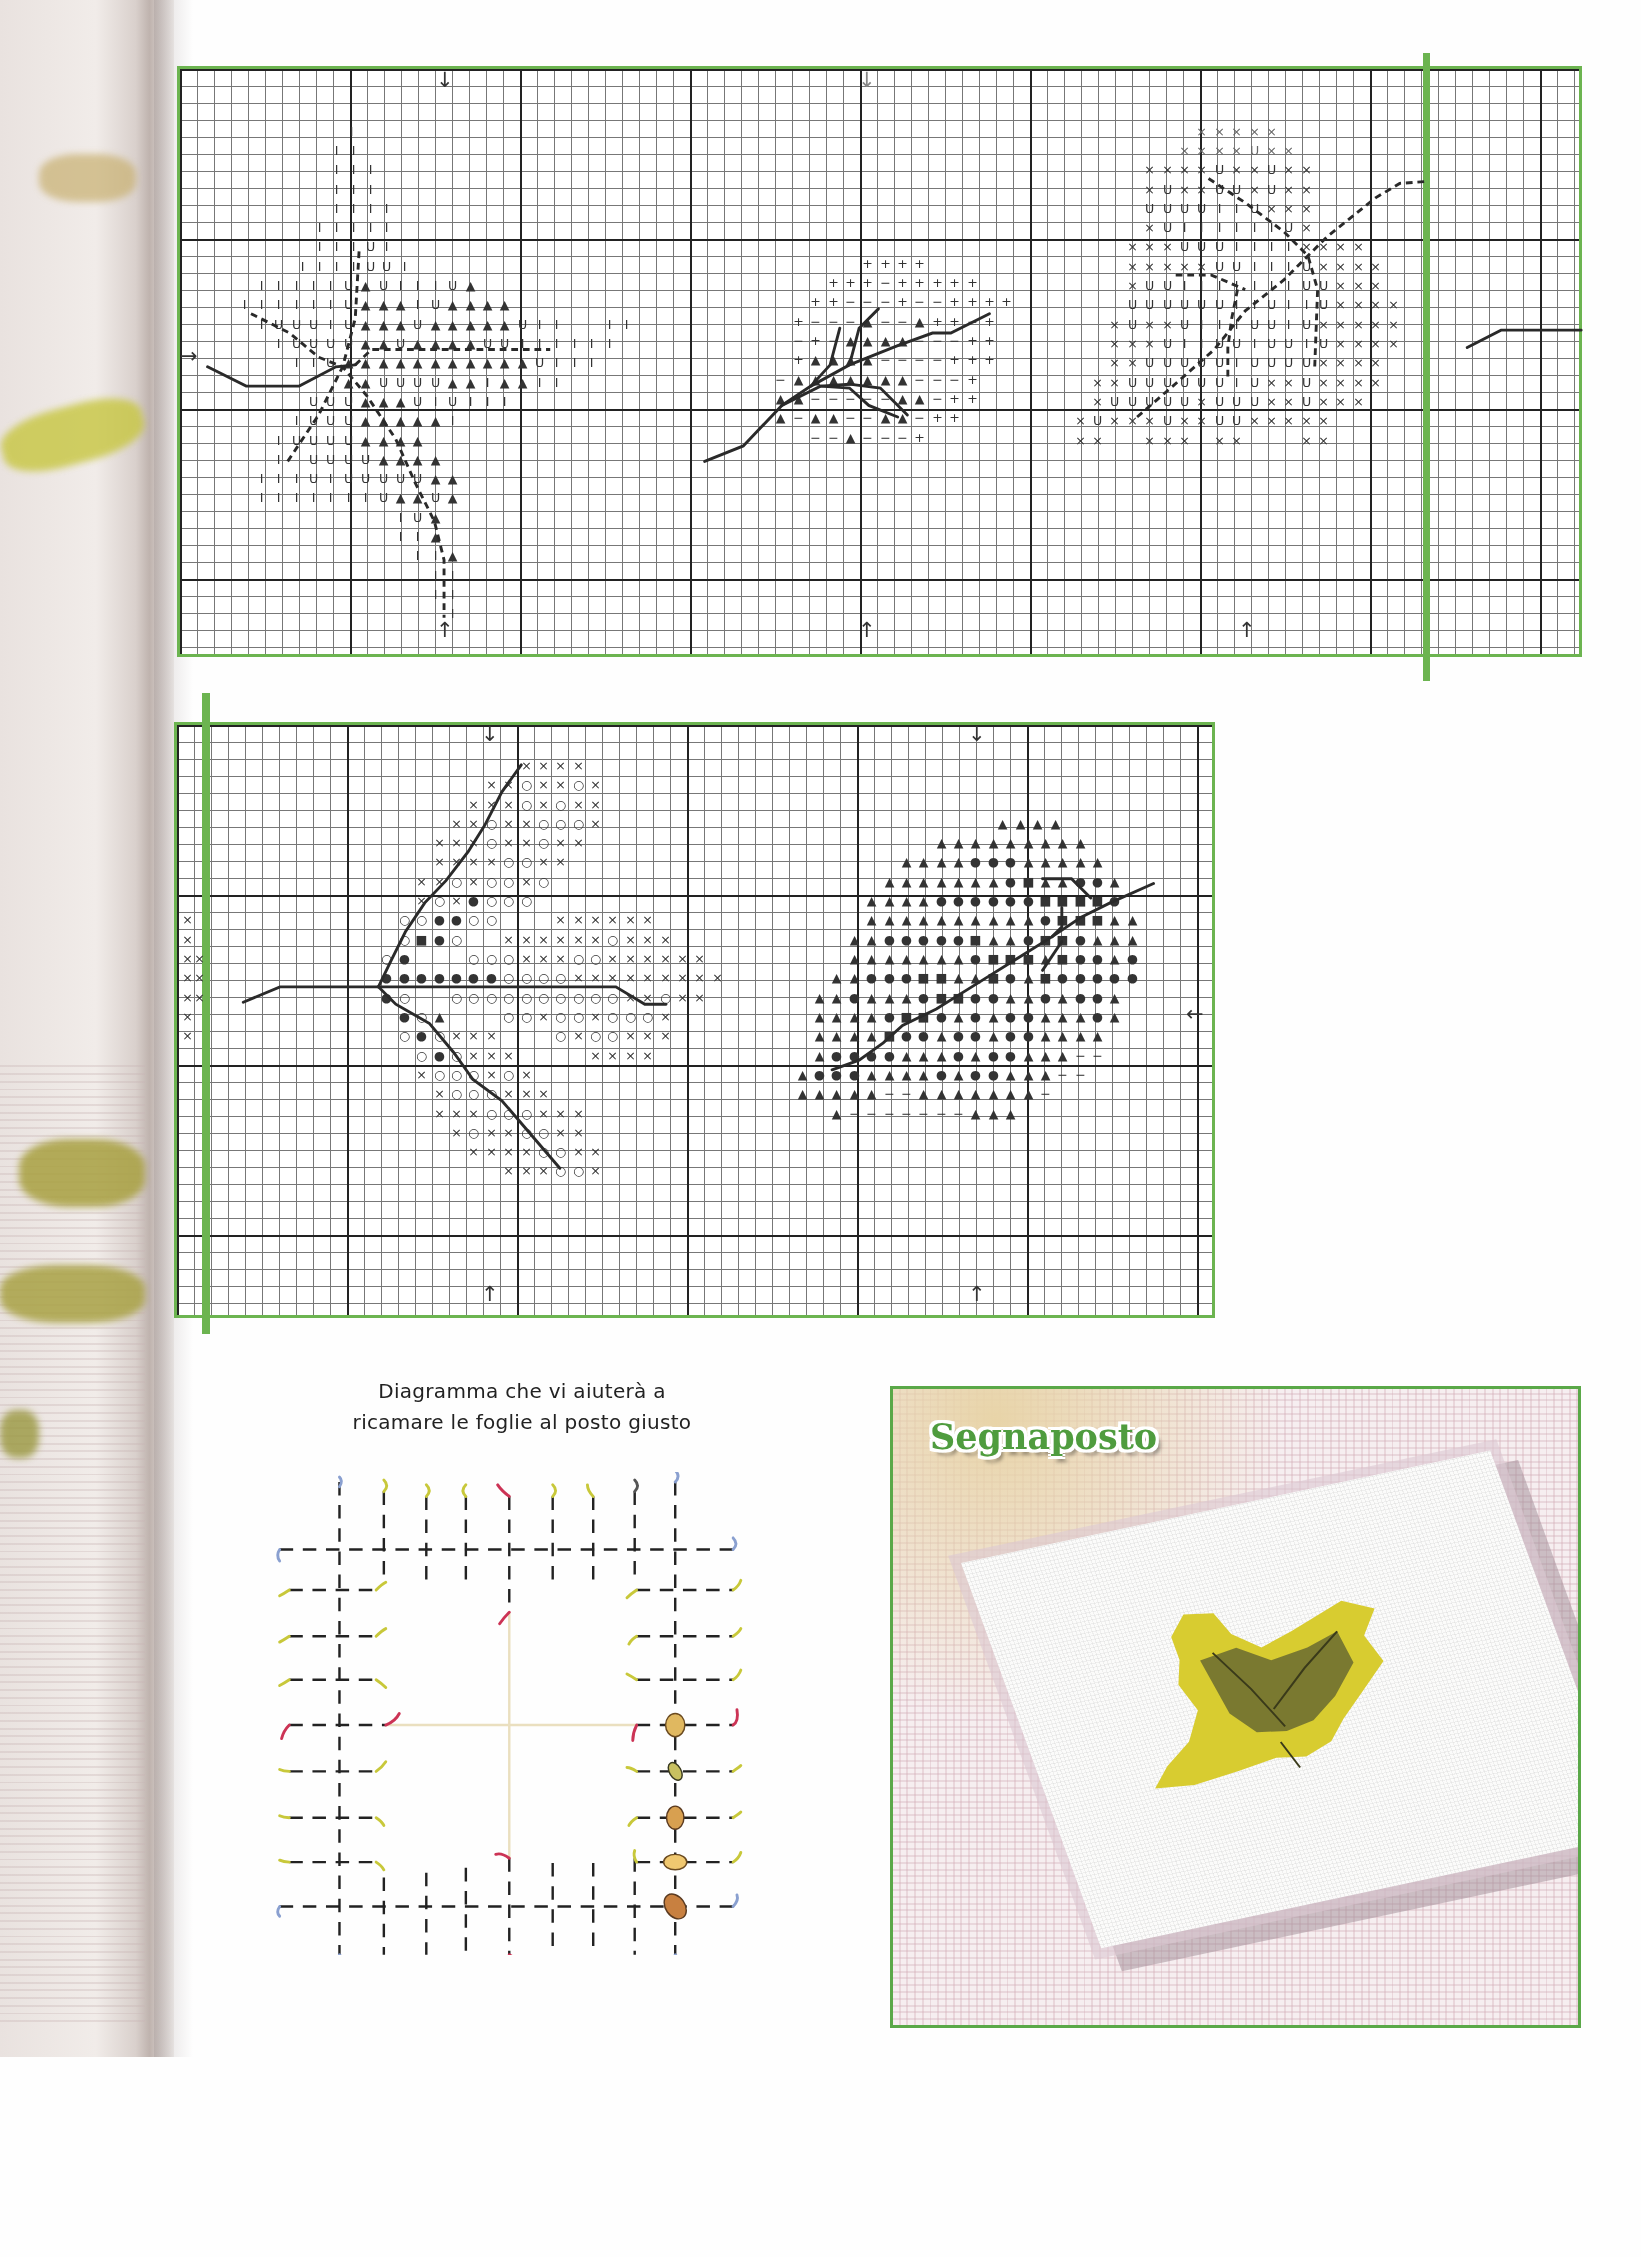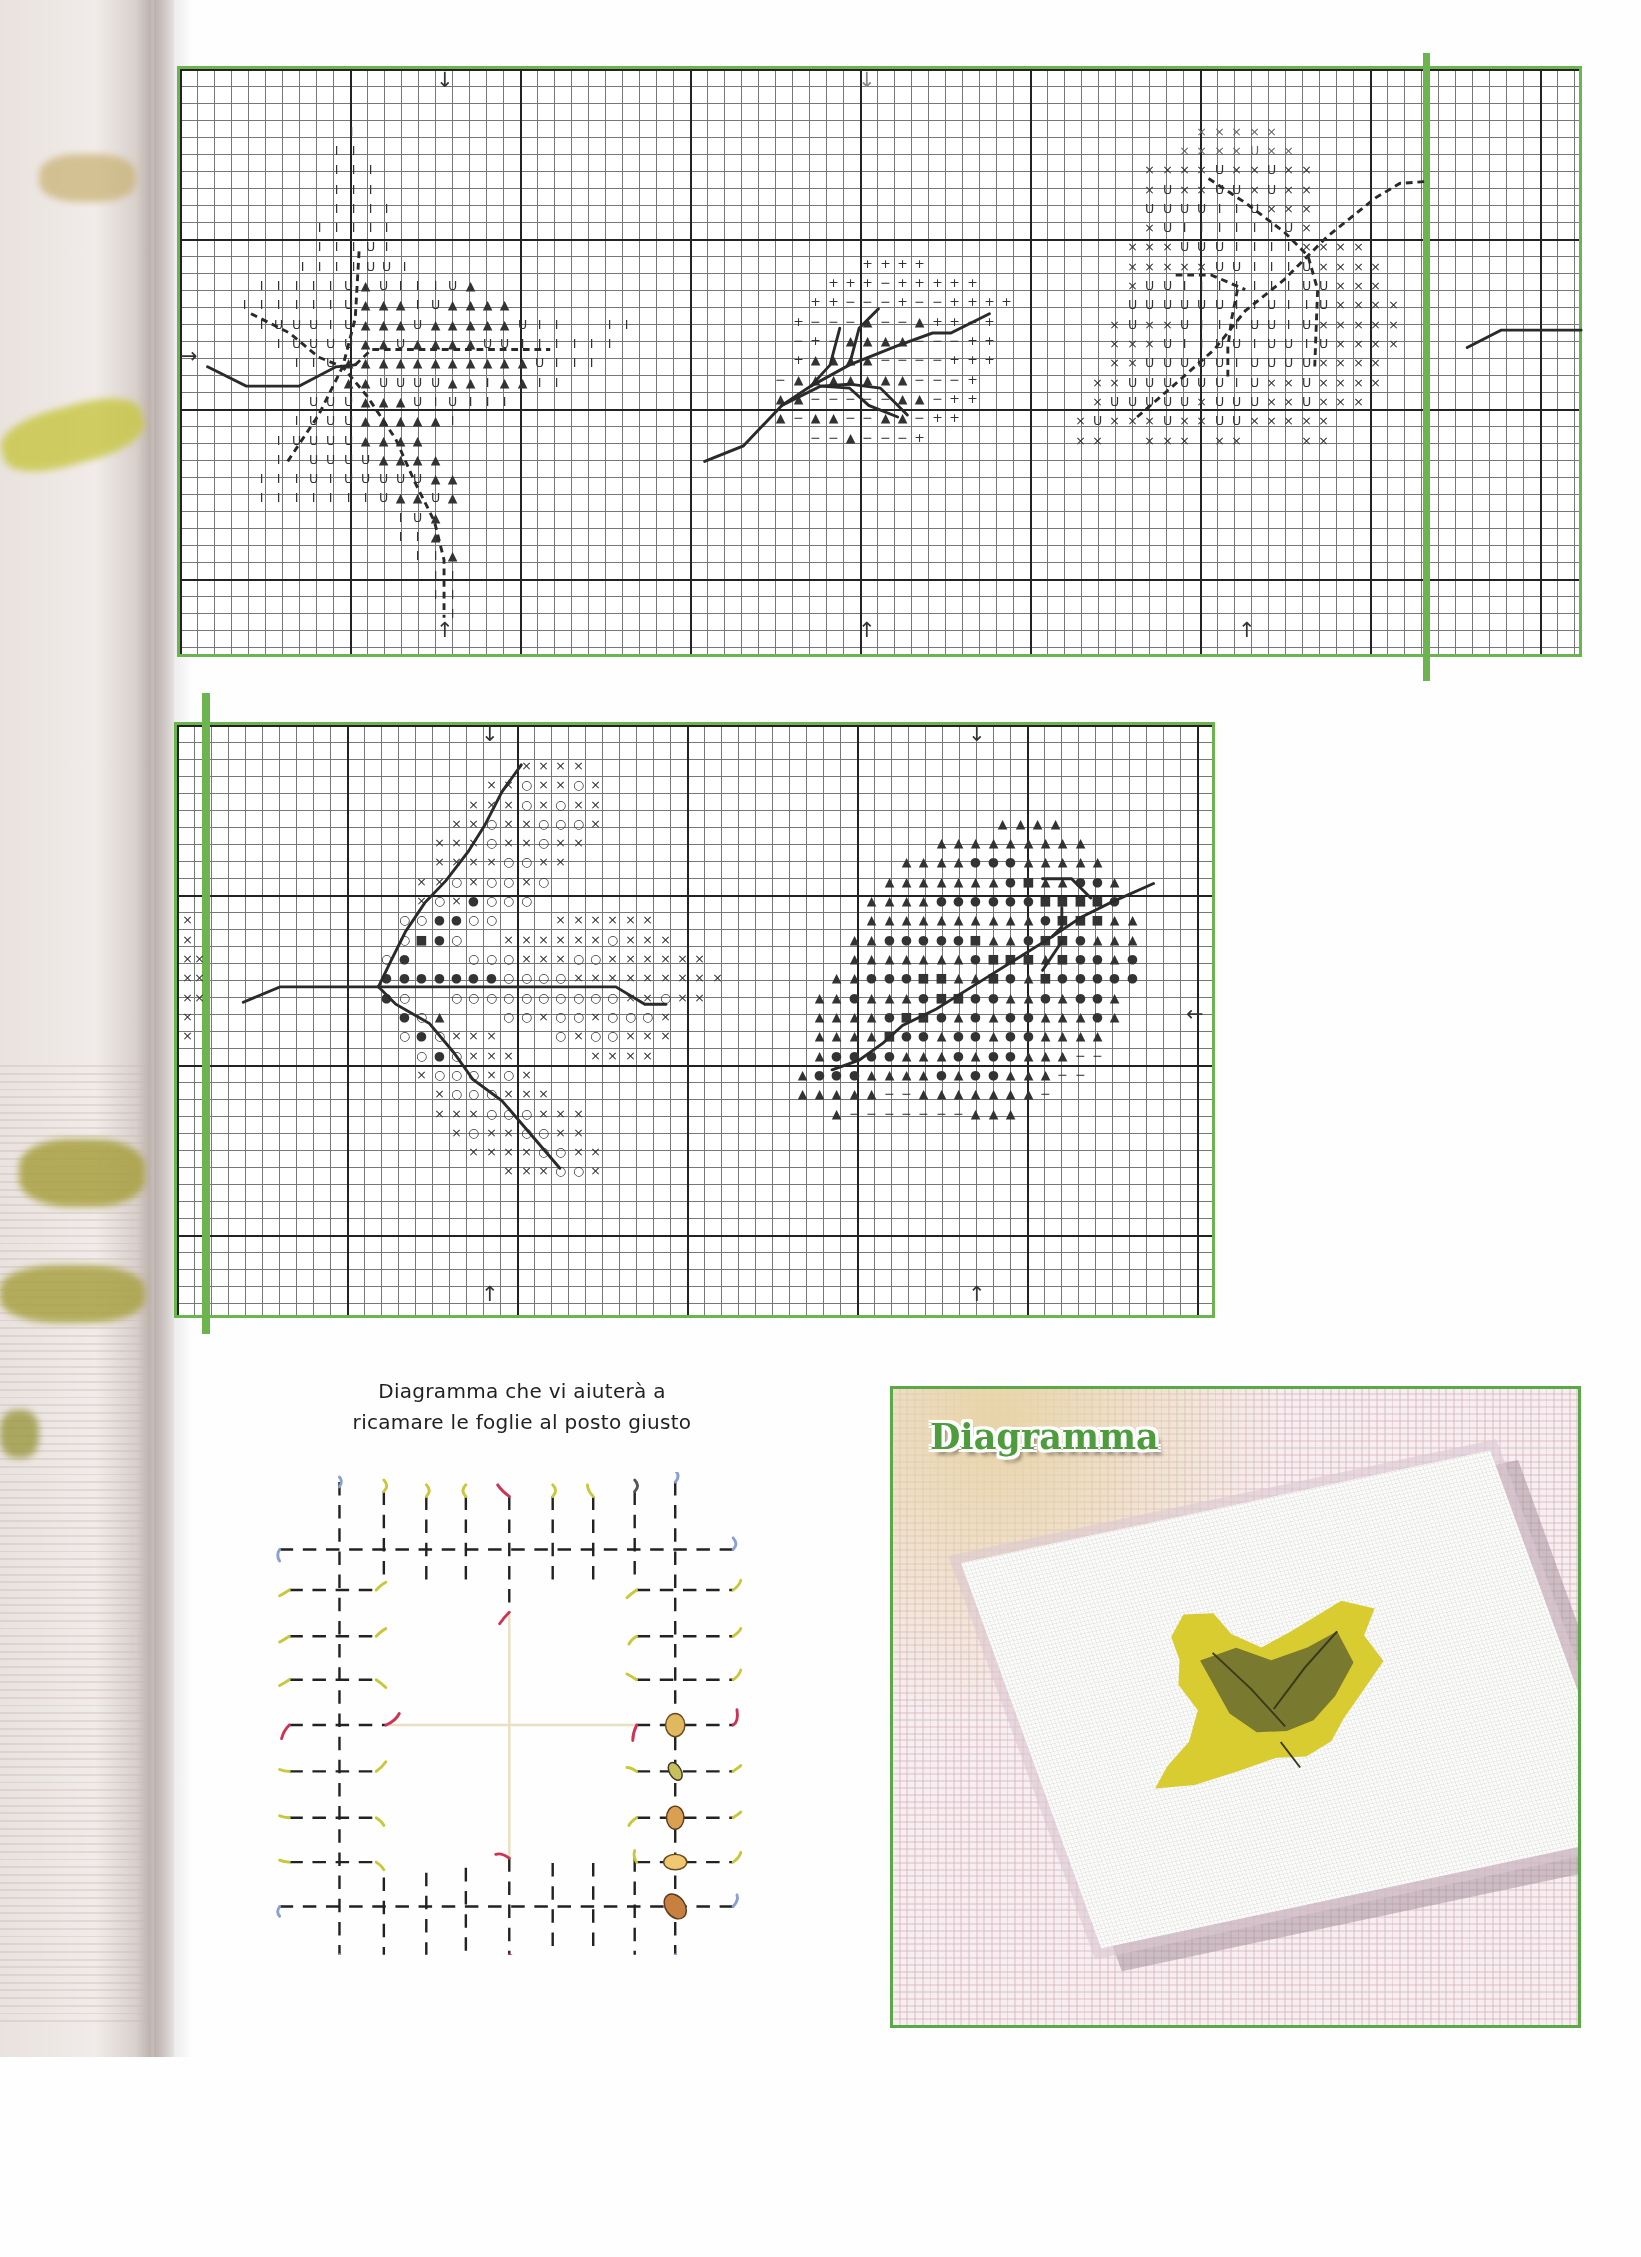--- a/index.html
+++ b/index.html
@@ -1217,15 +1217,15 @@
     <svg width="541" height="406" viewBox="0 0 560 420">
       <path d="M180 120 L200 100 L230 105 L240 130 L265 150 L300 140 L330 130 L360 120 L390 135 L370 160 L380 190 L350 215 L320 240 L300 260 L270 270 L240 265 L200 270 L150 275 L110 270 L130 250 L160 230 L180 200 L170 170 L180 145 Z" fill="#d8cc30"></path>
       <path d="M200 150 L240 145 L270 165 L310 160 L345 150 L350 185 L320 215 L290 235 L260 240 L230 235 L210 210 L205 180 Z" fill="#6a6a30" opacity=".85"></path>
       <g stroke="#3a3a1a" stroke-width="2" fill="none">
         <path d="M215 145 L240 190 L260 235"></path>
         <path d="M255 215 L300 180 L345 150"></path>
         <path d="M250 250 L260 280"></path>
       </g>
     </svg>
   </div>
-  <div class="title">Diagramma</div>
+  <div class="title">Segnaposto</div>
 </div>
 
 
 </body></html>

